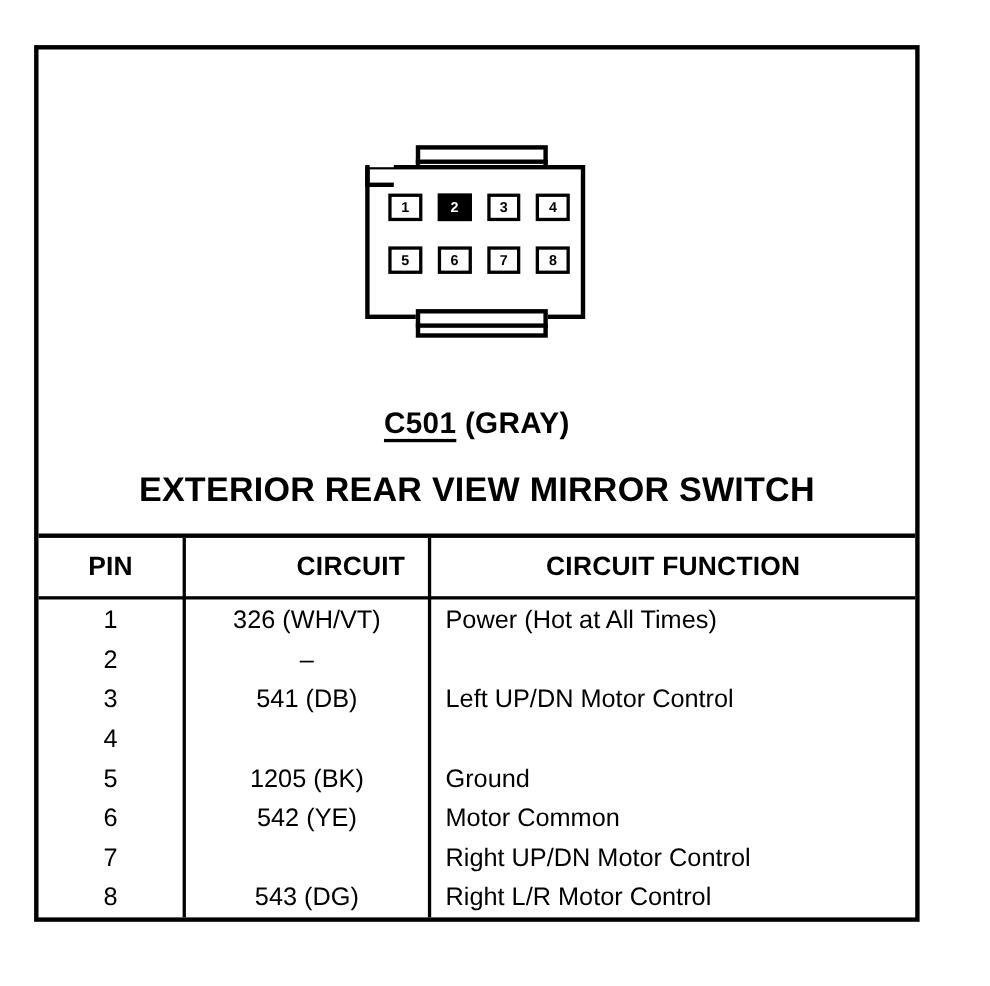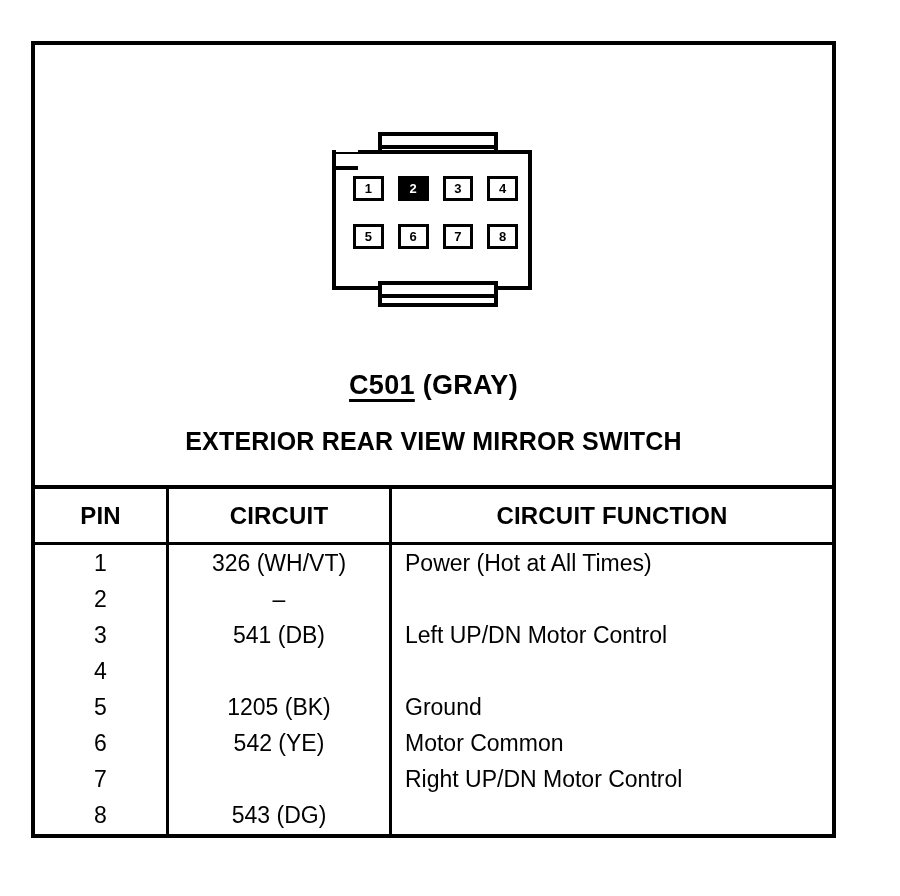--- a/index.html
+++ b/index.html
@@ -176,21 +176,21 @@
   }
   #connector-id {
     text-decoration: underline;
     text-underline-offset: 5px;
     text-decoration-thickness: 3px;
   }
   #connector-color {
     text-decoration: none;
   }
   #connector-title {
-    font-size: 25px;
+    font-size: 31px;
     font-weight: bold;
     letter-spacing: 0.2px;
     white-space: nowrap;
   }
 
   
   #pinout-table {
     position: absolute;
     left: 0;
     top: 440px;
@@ -236,21 +236,21 @@
     height: 53px;
     display: flex;
     align-items: center;
     justify-content: center;
     font-size: 24px;
     font-weight: bold;
     letter-spacing: 0.2px;
     white-space: nowrap;
   }
   #th-pin      { left: 0px;   width: 131px; }
-  #th-circuit  { left: 134px; width: 220px; }
+  #th-circuit  { left: 134px; width: 220px; padding-left: 40px; }
   #th-function { left: 357px; width: 440px; }
 
   #table-body {
     position: absolute;
     left: 0;
     top: 60px;
     width: 797px;
   }
   .table-row {
     position: relative;
@@ -378,18 +378,19 @@
       </div>
 
       <div class="table-row">
         <div class="cell cell-pin">7</div>
         <div class="cell cell-function">Right UP/DN Motor Control</div>
       </div>
 
       <div class="table-row">
         <div class="cell cell-pin">8</div>
         <div class="cell cell-circuit">543 (DG)</div>
+        <div class="cell cell-function">Right L/R Motor Control</div>
       </div>
 
     </div>
   </div>
 
 </div>
 
 </body></html>

